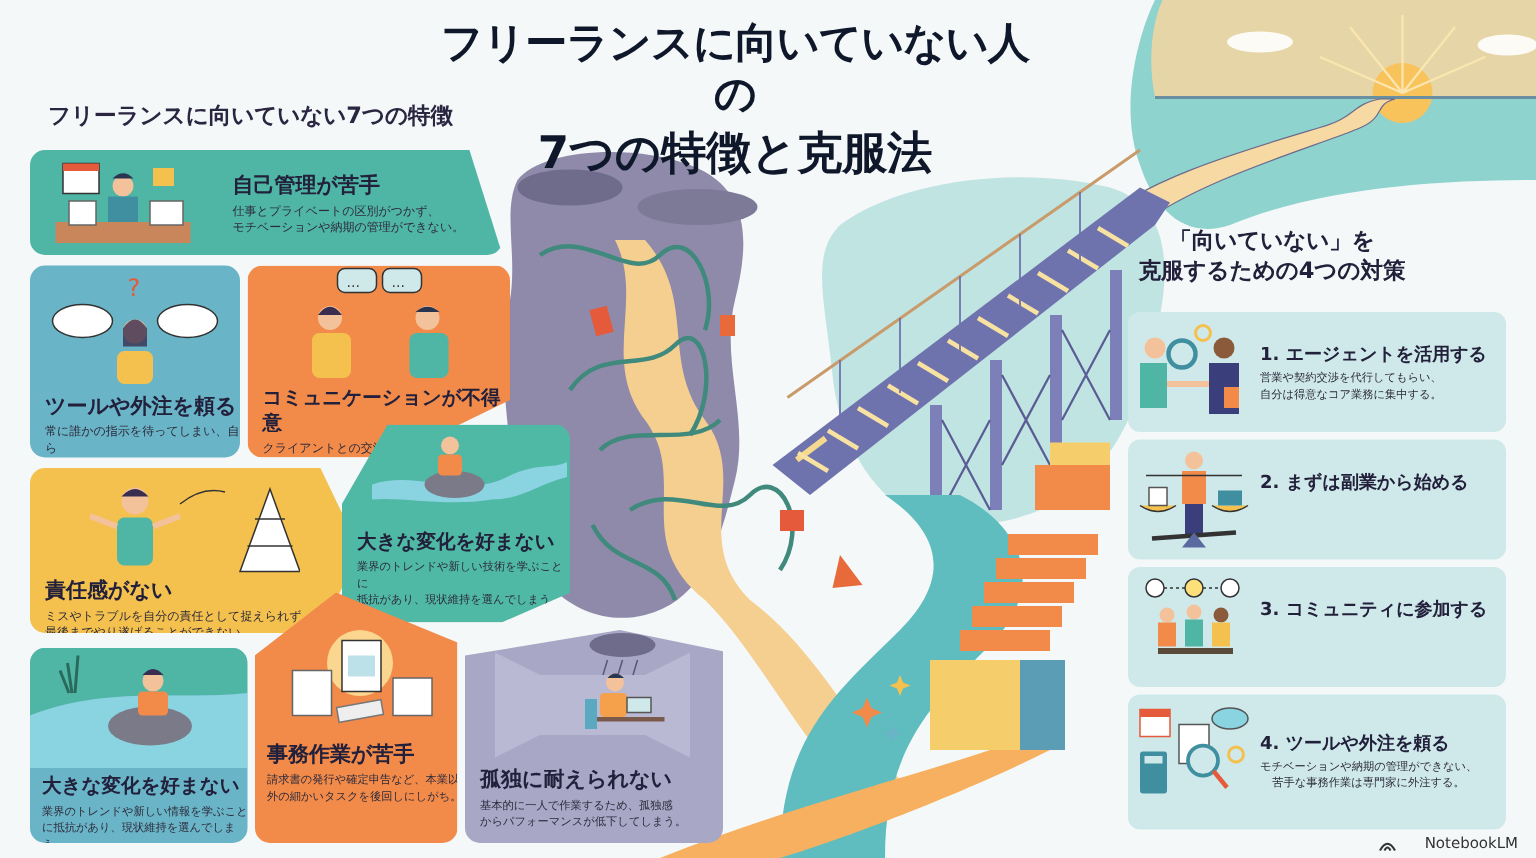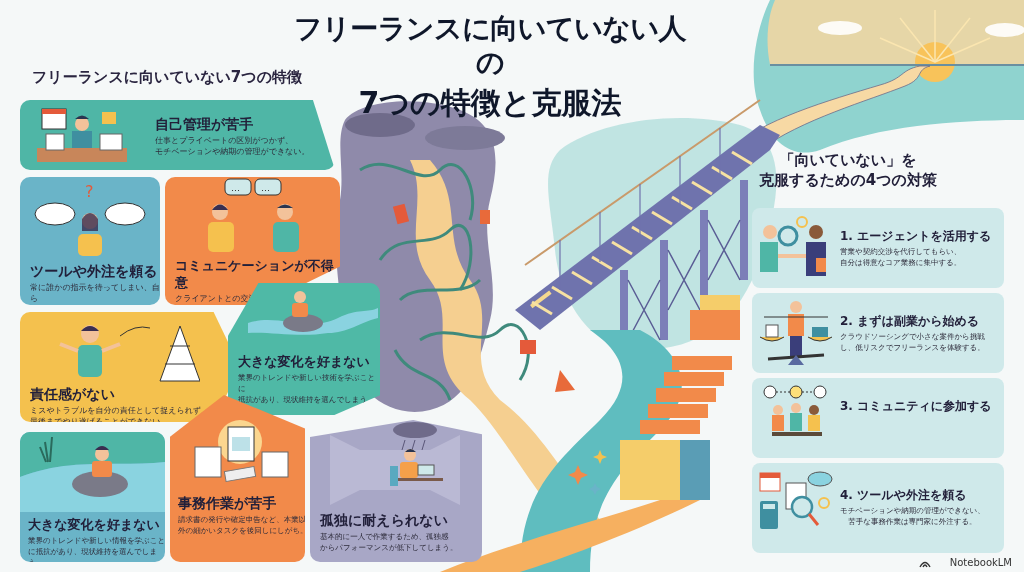--- a/index.html
+++ b/index.html
@@ -344,24 +344,20 @@
     <rect x="32" y="37" width="12" height="20" fill="#3a3e7a"></rect>
     <line x1="6" y1="18" x2="70" y2="18" stroke="#333"></line>
     <path d="M2,38 Q14,46 26,38" fill="#f5c14e" stroke="#333"></path>
     <path d="M50,38 Q62,46 74,38" fill="#f5c14e" stroke="#333"></path>
     <rect x="8" y="26" width="12" height="12" fill="#fff" stroke="#555"></rect>
     <rect x="54" y="28" width="16" height="10" fill="#3f8fa0"></rect>
     <path d="M10,60 L66,56" stroke="#333" stroke-width="3"></path>
     <path d="M30,66 L38,56 L46,66 Z" fill="#5a6aa0"></path>
   </svg>
   <div class="st">2. まずは副業から始める</div>
-  <div class="sd">
-    <div>クラウドソーシングで小さな案件から挑戦</div>
-    <div>し、低リスクでフリーランスを体験する。</div>
-  </div>
 </div>
 
 <div class="sol-card" style="top:378px;">
   <svg class="sol-icon" viewBox="0 0 76 68">
     <circle cx="12" cy="8" r="6" fill="#fff" stroke="#333"></circle>
     <circle cx="38" cy="8" r="6" fill="#fde07a" stroke="#333"></circle>
     <circle cx="62" cy="8" r="6" fill="#fff" stroke="#333"></circle>
     <line x1="18" y1="8" x2="32" y2="8" stroke="#333" stroke-dasharray="2 2"></line>
     <line x1="44" y1="8" x2="56" y2="8" stroke="#333" stroke-dasharray="2 2"></line>
     <rect x="14" y="48" width="50" height="4" fill="#5a4a3a"></rect>

